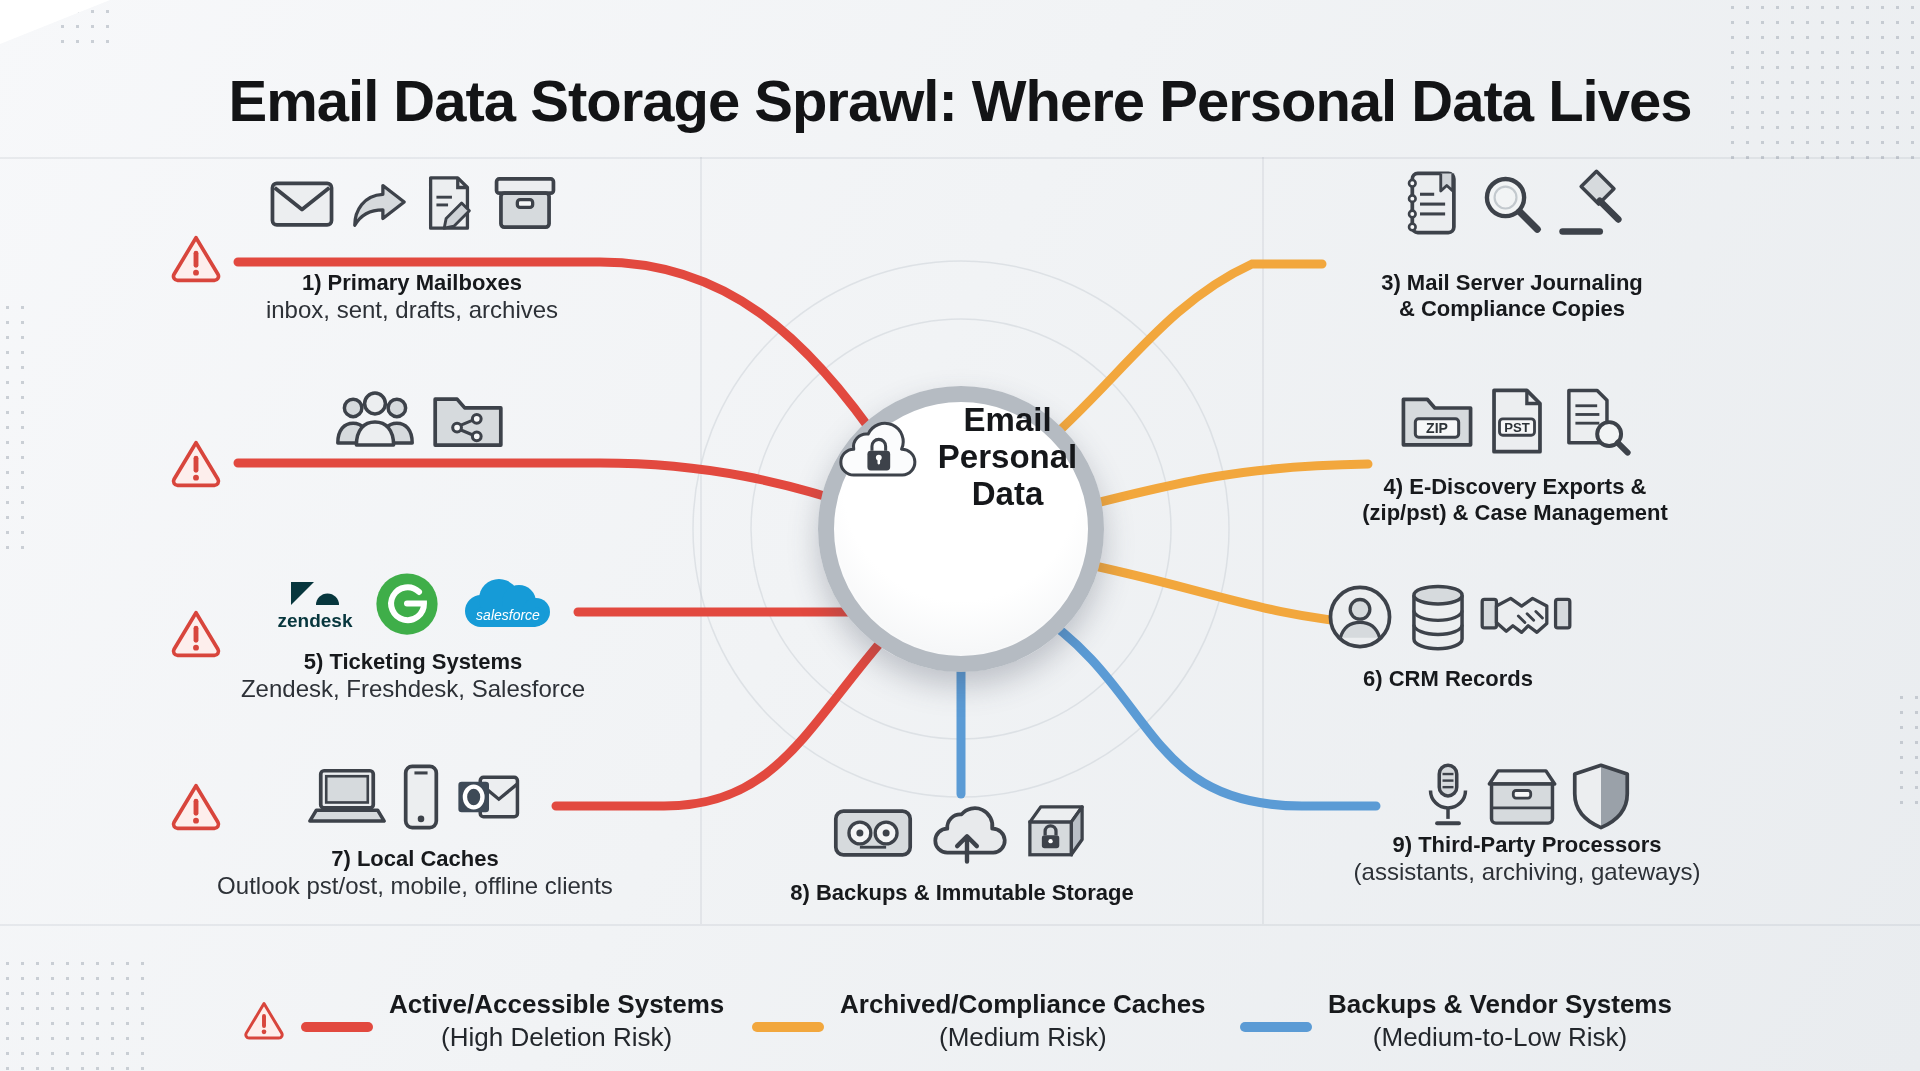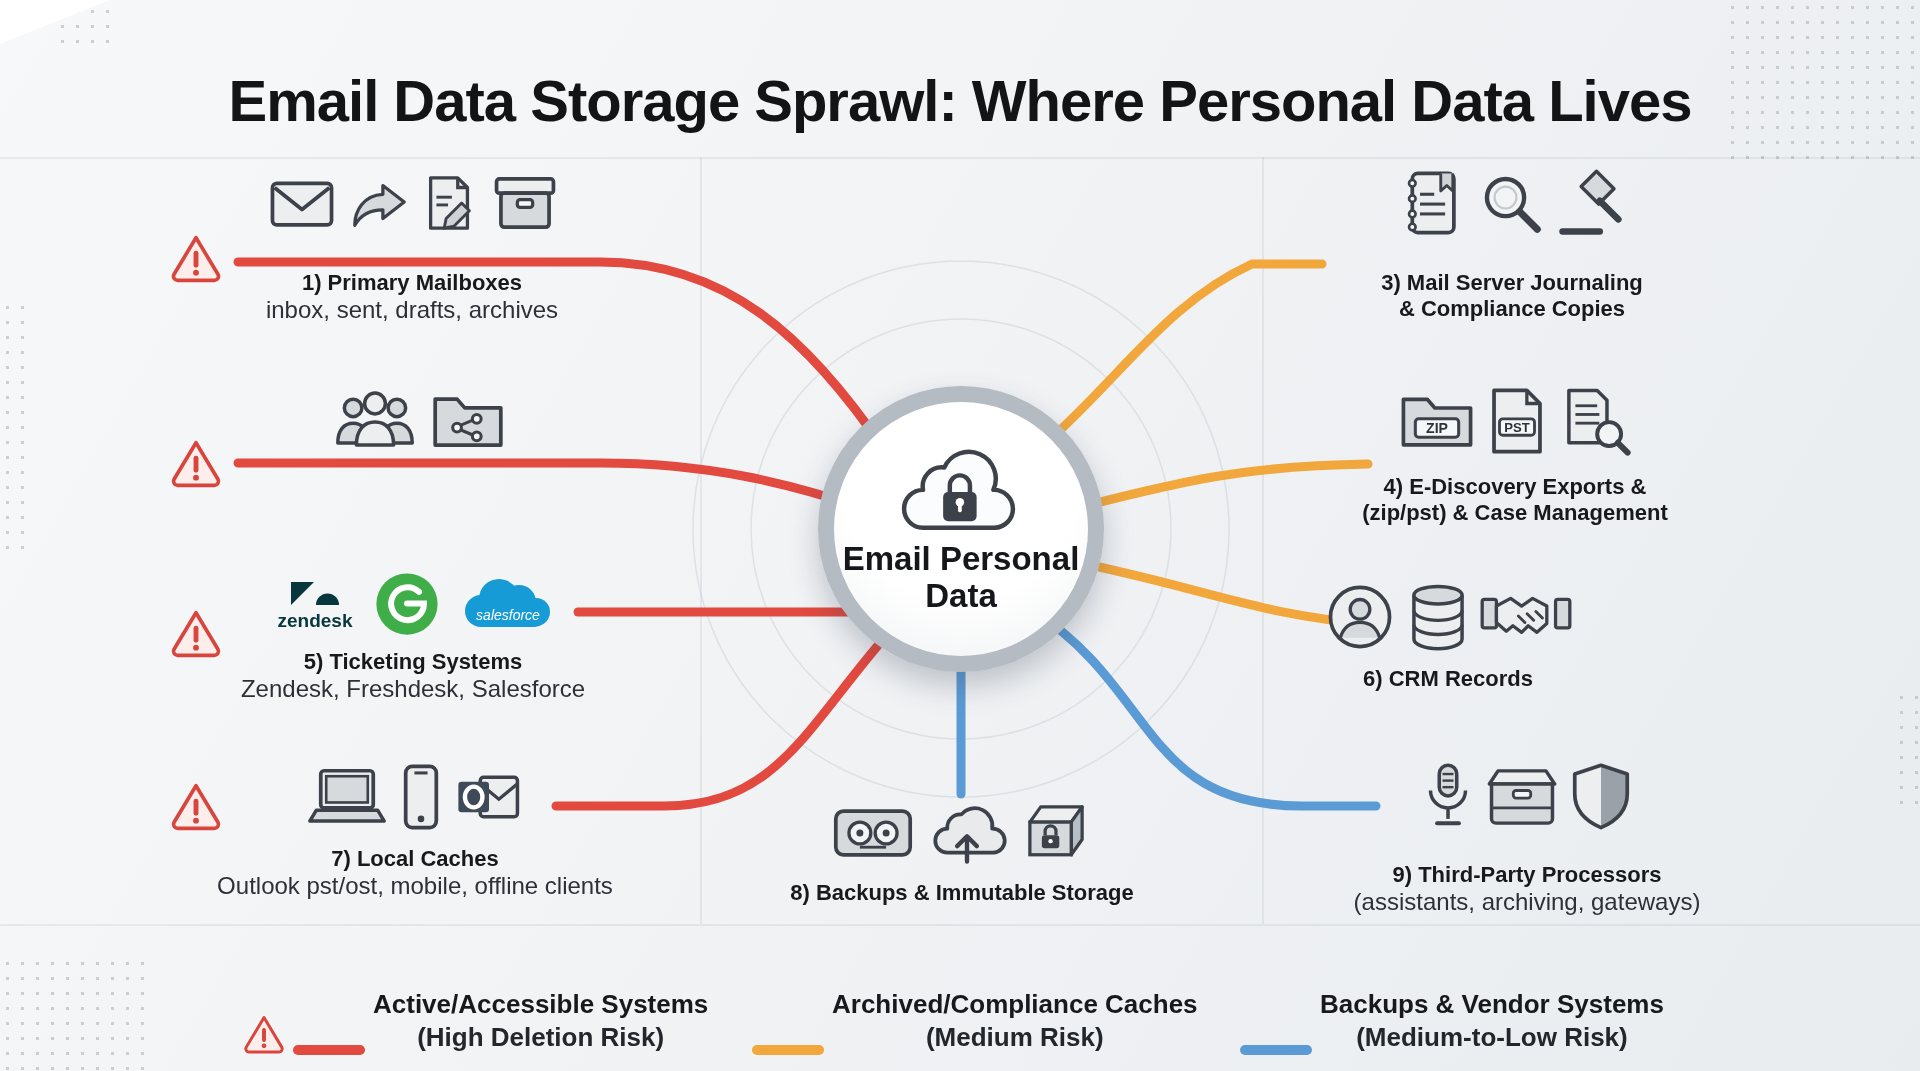--- a/index.html
+++ b/index.html
@@ -42,38 +42,38 @@
     white-space:pre-line;margin-top:12px;}
   .n-sub{font-size:24px;font-weight:400;color:#2d3137;white-space:pre-line;}
   #node1{left:212px;top:168px;width:400px;}   #node1 .n-title{margin-top:32px;}
   #node2{left:219px;top:386px;width:400px;}   #node2 .n-title{margin-top:18px;}
   #node3{left:1312px;top:168px;width:400px;}  #node3 .n-title{margin-top:32px;}
   #node4{left:1295px;top:386px;width:440px;}  #node4 .n-title{margin-top:18px;}
   #node5{left:213px;top:569px;width:400px;}   #node5 .n-title{margin-top:10px;}
   #node6{left:1248px;top:582px;width:400px;}  #node6 .n-title{margin-top:14px;}
   #node7{left:185px;top:762px;width:460px;}   #node7 .n-title{margin-top:14px;}
   #node8{left:742px;top:798px;width:440px;}   #node8 .n-title{margin-top:12px;}
-  #node9{left:1307px;top:762px;width:440px;}  #node9 .n-title{margin-top:30px;}
+  #node9{left:1307px;top:762px;width:440px;}  #node9 .n-title{margin-top:0;}
   .hub{
     position:absolute;left:818px;top:386px;width:254px;height:254px;border-radius:50%;
     border:16px solid #b5bbc2;
     background:radial-gradient(circle at 50% 32%,#ffffff 55%,#eef0f2 100%);
     box-shadow:0 14px 30px rgba(60,70,85,.28), inset 0 2px 6px rgba(255,255,255,.9);
-    display:flex;flex-direction:column;align-items:center;justify-content:center;gap:2px;
+    display:flex;align-items:flex-start;justify-content:center;gap:2px;
   }
   .hub-label{font-size:33px;font-weight:700;text-align:center;line-height:1.12;
     white-space:pre-line;color:#15171a;}
   .warn{position:absolute;}
   .legend{position:absolute;left:0;top:988px;width:100%;height:72px;}
-  .legend-item{position:absolute;top:0;display:flex;align-items:flex-end;gap:8px;}
+  .legend-item{position:absolute;top:0;display:flex;align-items:center;gap:16px;}
   #legend-1{left:243px;} #legend-2{left:752px;} #legend-3{left:1240px;}
   .bar{width:72px;height:10px;border-radius:5px;margin-top:11px;flex:0 0 auto;}
   .bar-red{background:#e2493f;} .bar-orange{background:#f2a73d;} .bar-blue{background:#5b9bd5;}
   .legend-text{text-align:center;font-size:26px;font-weight:600;line-height:1.28;color:#17191c;}
-  .legend-sub{font-weight:700;color:#23272c;}
+  .legend-sub{font-weight:400;color:#23272c;}
   .warn-sm{margin-top:-3px;flex:0 0 auto;}
 </style>
 </head>
 <body>
 
 <div class="canvas">
 
   <div class="dots" id="dots-tr"></div>
   <div class="dots" id="dots-bl"></div>
   <div class="dots" id="dots-lm"></div>

